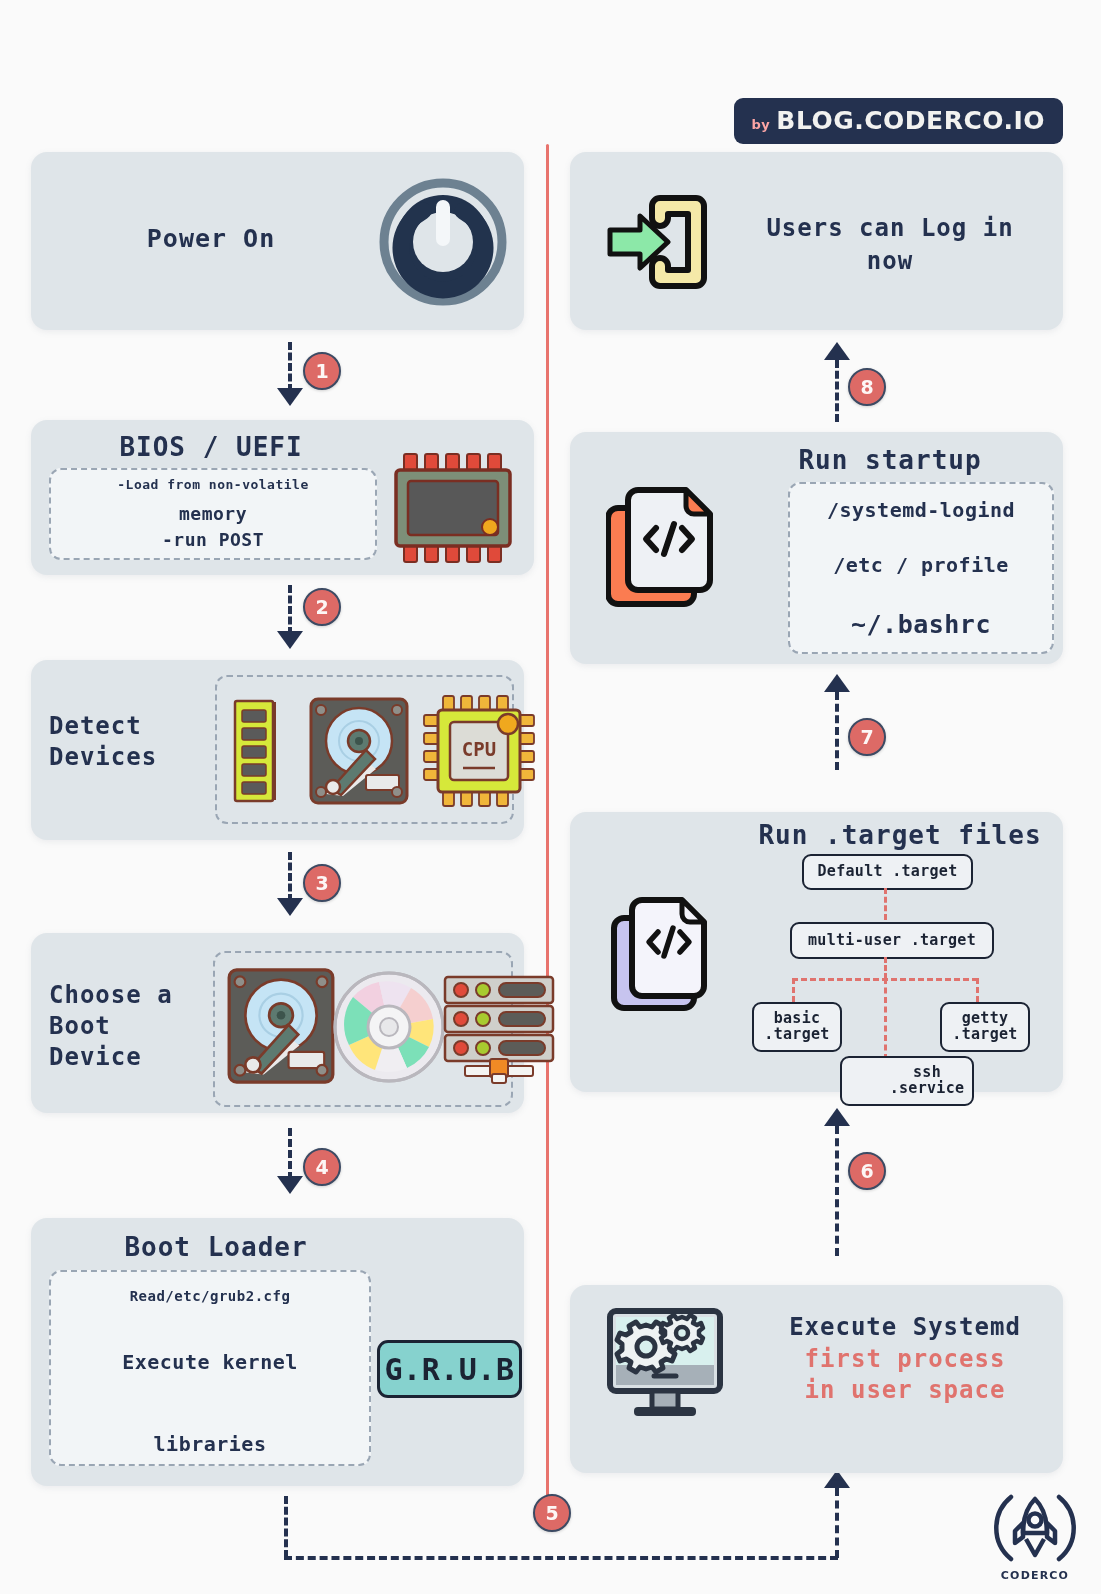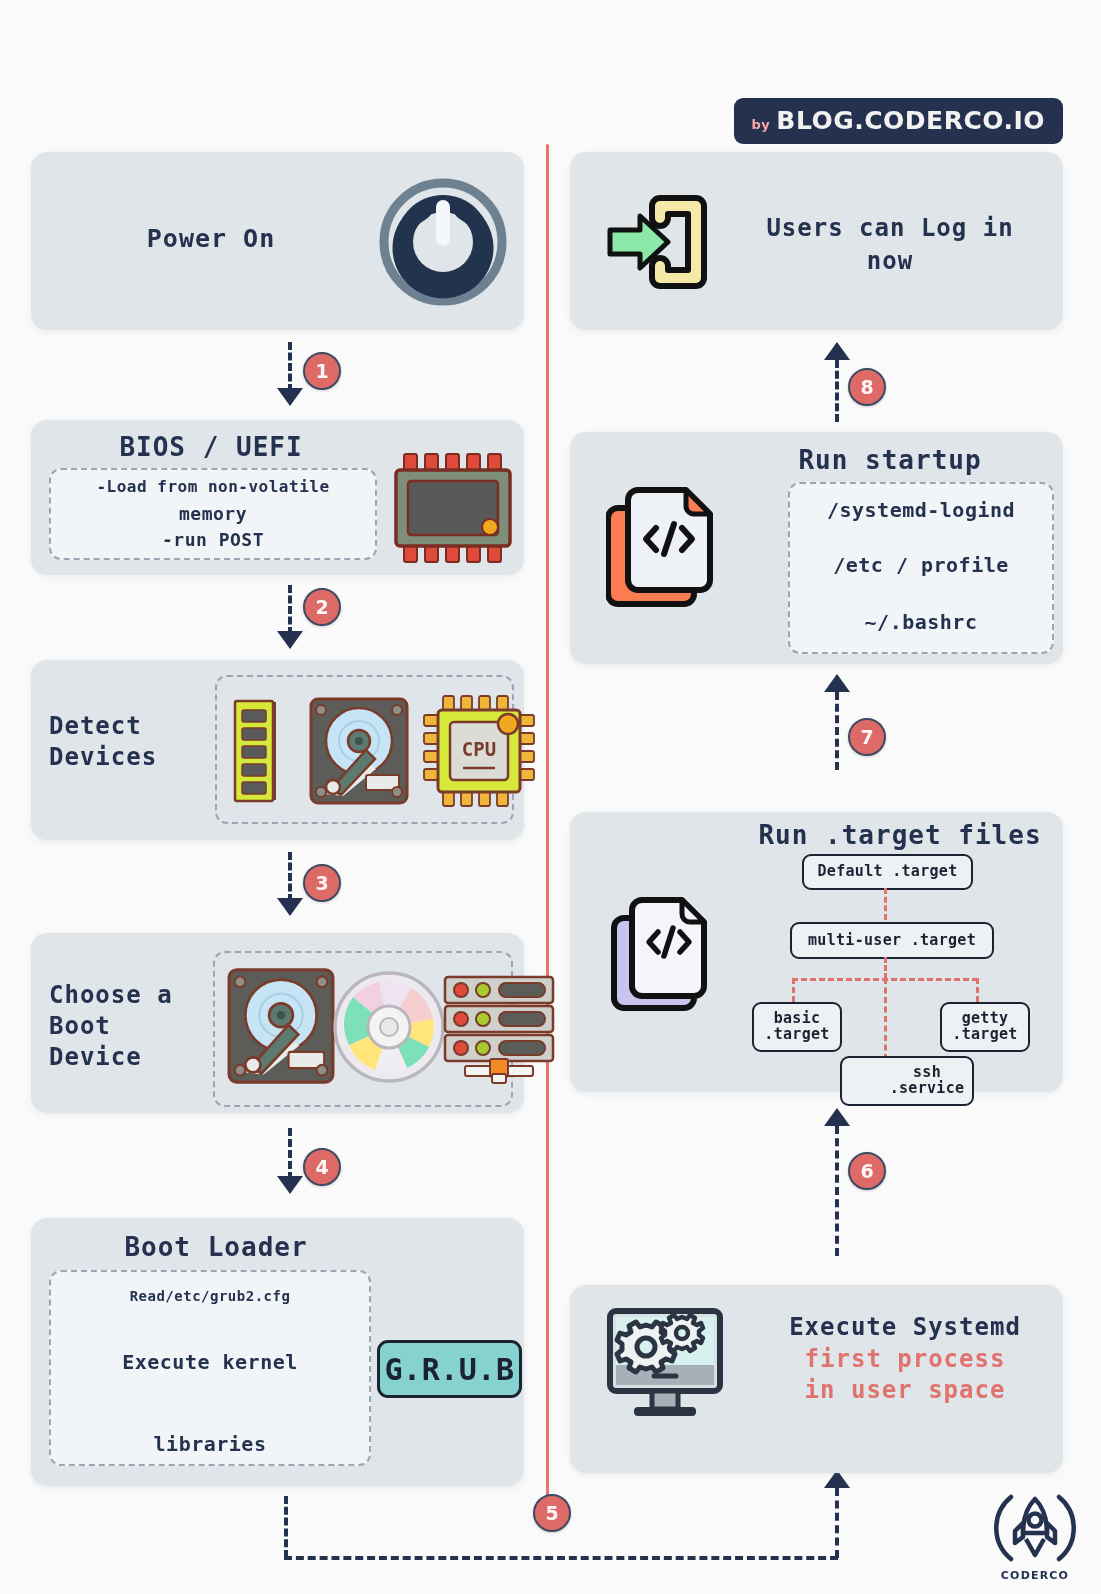--- a/index.html
+++ b/index.html
@@ -118,24 +118,24 @@
       <path d="M64 16 a48 48 0 1 0 0.1 0" fill="none" stroke="#dfe5e9" stroke-width="0"></path>
       <path d="M44 33 A42 42 0 1 0 84 33" fill="none" stroke="#22334d" stroke-width="17" stroke-linecap="round"></path>
       <rect x="57" y="22" width="14" height="46" rx="7" fill="#f4f7f9"></rect>
     </svg>
   </div>
 
   <div class="vline" style="left:288px;top:342px;height:50px;"></div>
   <div class="arrowdown" style="left:277px;top:388px;"></div>
   <div class="stepnum" style="left:303px;top:352px;">1</div>
 
-  <div class="card" style="left:31px;top:420px;width:493px;height:155px;">
+  <div class="card" style="left:31px;top:420px;width:493px;height:155px;padding-left:10px;">
     <div class="card-title" style="position:absolute;left:0;top:12px;width:360px;font-size:26px;">BIOS / UEFI</div>
     <div class="dashbox" style="left:18px;top:48px;width:324px;height:88px;">
-      <div class="mono-line" style="position:absolute;left:0;top:7px;width:100%;font-size:16px;">-Load from non-volatile</div>
+      <div class="mono-line" style="position:absolute;left:0;top:7px;width:100%;font-size:13px;">-Load from non-volatile</div>
       <div class="mono-line" style="position:absolute;left:0;top:33px;width:100%;font-size:18px;">memory</div>
       <div class="mono-line" style="position:absolute;left:0;top:59px;width:100%;font-size:18px;">-run POST</div>
     </div>
 
     <svg style="position:absolute;left:359px;top:32px;" width="126" height="112" viewBox="0 0 126 112">
       <g fill="#e04a3a" stroke="#7a2e22" stroke-width="2">
         <rect x="14" y="2" width="13" height="20" rx="2"></rect>
           <rect x="35" y="2" width="13" height="20" rx="2"></rect>
         <rect x="56" y="2" width="13" height="20" rx="2"></rect>
           <rect x="77" y="2" width="13" height="20" rx="2"></rect>
@@ -316,21 +316,21 @@
 
   <div class="vline" style="left:835px;top:360px;height:62px;"></div>
   <div class="arrowup" style="left:824px;top:342px;"></div>
   <div class="stepnum" style="left:848px;top:368px;">8</div>
 
   <div class="card" style="left:570px;top:432px;width:493px;height:232px;">
     <div class="card-title" style="position:absolute;left:160px;top:13px;width:320px;font-size:26px;">Run startup</div>
     <div class="dashbox" style="left:218px;top:50px;width:262px;height:168px;">
       <div class="mono-line" style="position:absolute;left:0;top:14px;width:100%;font-size:20px;">/systemd-logind</div>
       <div class="mono-line" style="position:absolute;left:0;top:69px;width:100%;font-size:20px;">/etc / profile</div>
-      <div class="mono-line" style="position:absolute;left:0;top:126px;width:100%;font-size:20px;">~/.bashrc</div>
+      <div class="mono-line" style="position:absolute;left:0;top:126px;width:100%;font-size:25px;">~/.bashrc</div>
     </div>
 
     <svg style="position:absolute;left:36px;top:52px;" width="112" height="126" viewBox="0 0 112 126">
       <path d="M8 18 H58 L84 44 V104 A10 10 0 0 1 74 114 H8 A10 10 0 0 1 -2 104 V28 A10 10 0 0 1 8 18 Z" transform="translate(4,6)" fill="#fb7c51" stroke="#111" stroke-width="6" stroke-linejoin="round"></path>
       <path d="M32 6 H80 L104 30 V96 A10 10 0 0 1 94 106 H32 A10 10 0 0 1 22 96 V16 A10 10 0 0 1 32 6 Z" fill="#eef1f5" stroke="#111" stroke-width="6" stroke-linejoin="round"></path>
       <path d="M80 6 L104 30 H88 A8 8 0 0 1 80 22 Z" fill="#fb7c51" stroke="#111" stroke-width="5" stroke-linejoin="round"></path>
       <path d="M50 44 L40 55 L50 66" fill="none" stroke="#111" stroke-width="6" stroke-linecap="round" stroke-linejoin="round"></path>
       <path d="M76 44 L86 55 L76 66" fill="none" stroke="#111" stroke-width="6" stroke-linecap="round" stroke-linejoin="round"></path>
       <path d="M68 40 L58 70" fill="none" stroke="#111" stroke-width="6" stroke-linecap="round"></path>
     </svg>

